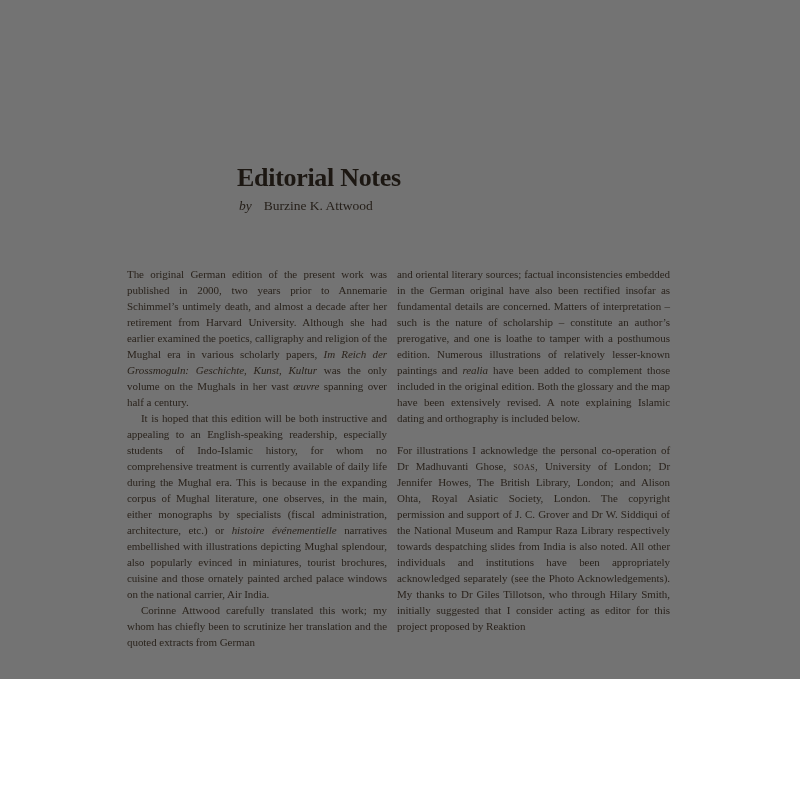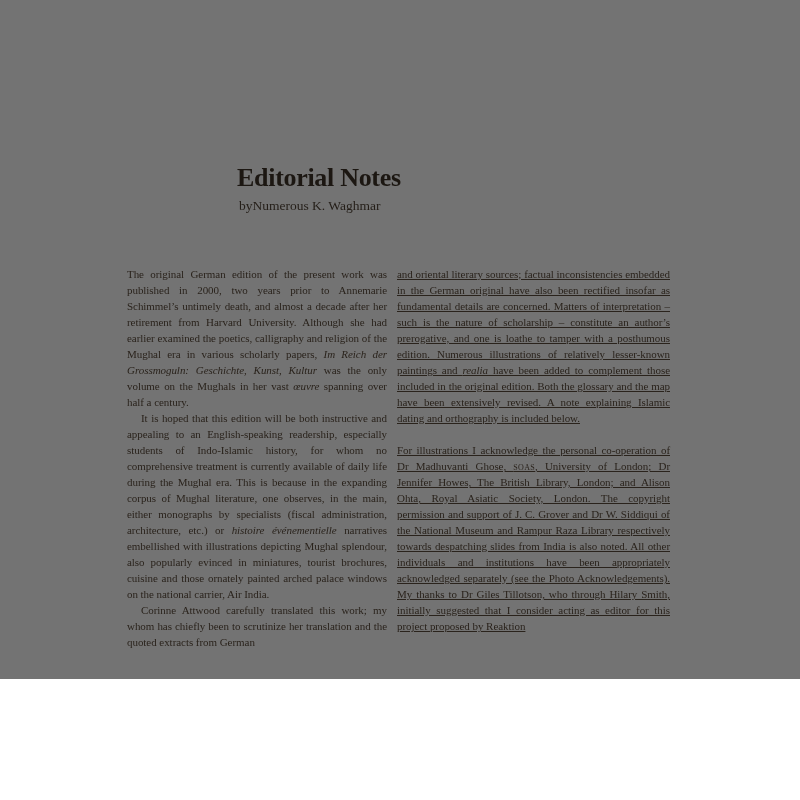--- a/index.html
+++ b/index.html
@@ -28,32 +28,32 @@
     white-space: nowrap;
   }
   .byline {
     position: absolute;
     left: 239px;
     top: 198px;
     font-size: 13.5px;
     color: #241e18;
     white-space: nowrap;
   }
-  .byline .prefix { margin-right: 0; }
+  .byline .prefix { font-style: italic; margin-right: 12px; }
   .col {
     position: absolute;
     top: 266px;
     text-align: justify;
     font-size: 11px;
     line-height: 16px;
     letter-spacing: -0.05px;
     color: #2a231c;
   }
   .col-left  { left: 127px; width: 260px; }
-  .col-right { left: 397px; width: 273px; text-decoration: underline; }
+  .col-right { left: 397px; width: 273px; }
   .col p { margin: 0; }
   .col p.indent-first { text-indent: 14px; }
   .col p.spaced { margin-top: 16px; }
   .italic { font-style: italic; }
   .smallcaps { font-variant: small-caps; letter-spacing: 0.3px; margin-top: 38px; }
   .page-number {
     position: absolute;
     left: 622px;
     top: 738px;
     font-size: 12.5px;
@@ -77,21 +77,21 @@
   .smudge-i { left: 693px; top: 789px; width: 12px; height: 5px; opacity: 0.5; }
 </style>
 </head>
 <body>
 
 <div class="scan-page">
 
   <h1 class="page-title">Editorial Notes</h1>
 
   <div class="byline">
-    <span class="prefix">by</span><span>Numerous K. Waghmar</span>
+    <span class="prefix">by</span><span>Burzine K. Attwood</span>
   </div>
 
   <div class="col col-left">
     <p><span>The original German edition of the present work was published in 2000, two years prior to Annemarie Schimmel’s untimely death, and almost a decade after her retirement from Harvard University. Although she had earlier examined the poetics, calligraphy and religion of the Mughal era in various scholarly papers, </span><span class="italic">Im Reich der Grossmoguln: Geschichte, Kunst, Kultur</span><span> was the only volume on the Mughals in her vast </span><span class="italic">œuvre</span><span> spanning over half a century.</span></p>
     <p class="indent-first"><span>It is hoped that this edition will be both instructive and appealing to an English-speaking readership, especially students of Indo-Islamic history, for whom no comprehensive treatment is currently available of daily life during the Mughal era. This is because in the expanding corpus of Mughal literature, one observes, in the main, either monographs by specialists (fiscal administration, architecture, etc.) or </span><span class="italic">histoire événementielle</span><span> narratives embellished with illustrations depicting Mughal splendour, also popularly evinced in miniatures, tourist brochures, cuisine and those ornately painted arched palace windows on the national carrier, Air India.</span></p>
     <p class="indent-first"><span>Corinne Attwood carefully translated this work; my whom has chiefly been to scrutinize her translation and the quoted extracts from German</span></p>
   </div>
 
   <div class="col col-right">
     <p><span>and oriental literary sources; factual inconsistencies embedded in the German original have also been rectified insofar as fundamental details are concerned. Matters of interpretation – such is the nature of scholarship – constitute an author’s prerogative, and one is loathe to tamper with a posthumous edition. Numerous illustrations of relatively lesser-known paintings and </span><span class="italic">realia</span><span> have been added to complement those included in the original edition. Both the glossary and the map have been extensively revised. A note explaining Islamic dating and orthography is included below.</span></p>

